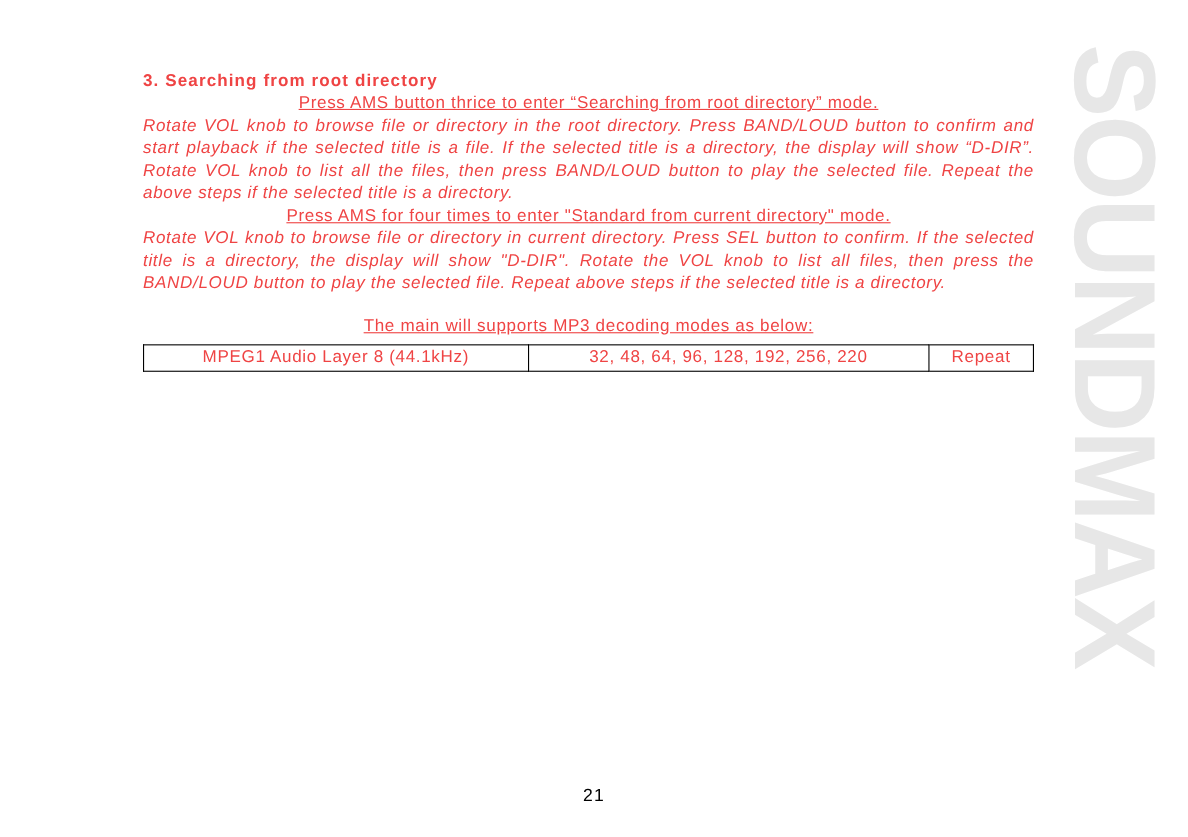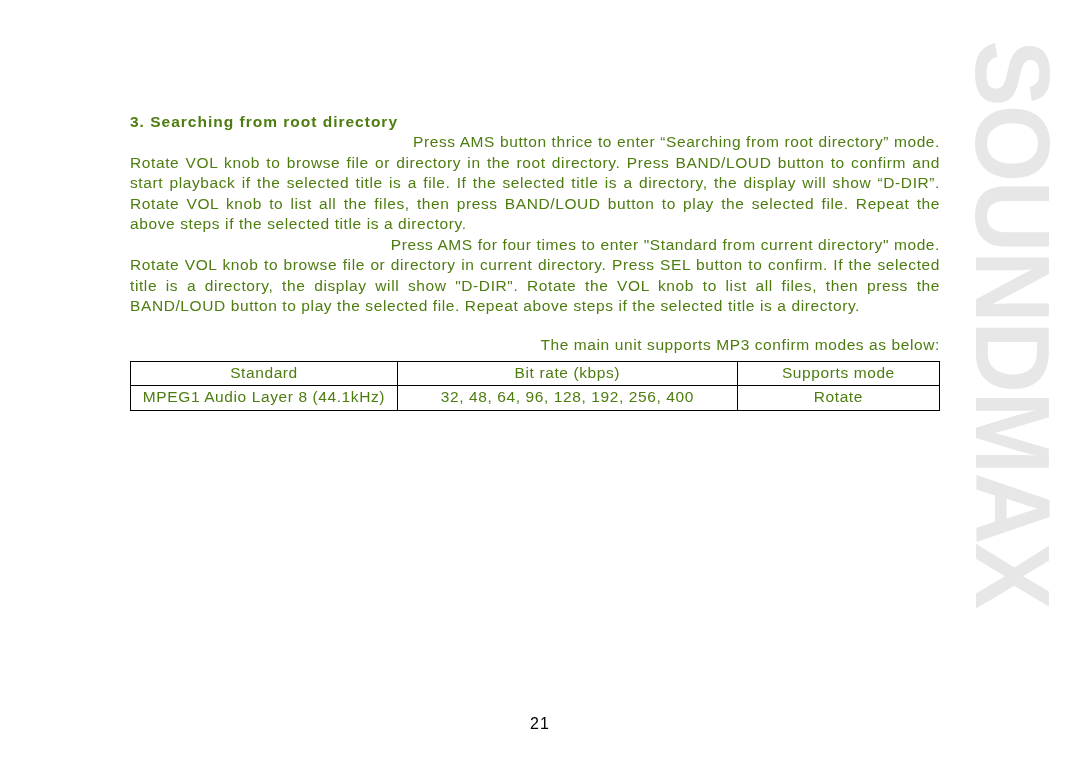--- a/index.html
+++ b/index.html
@@ -9,38 +9,39 @@
     background: #ffffff;
     font-family: Arial, Helvetica, sans-serif;
     position: relative;
     overflow: hidden;
   }
   .page {
     position: absolute;
     left: 130px;
     top: 60px;
     width: 810px;
-    color: #4d7c0f;
+    color: #ef4444;
     font-size: 15.5px;
     line-height: 1.32;
     letter-spacing: 0.5px;
-    margin-top: 48px;
   }
   .heading {
     font-weight: bold;
     margin-top: 4px;
     letter-spacing: 1px;
   }
   .para {
     text-align: justify;
     letter-spacing: 0.6px;
+    font-style: italic;
   }
   .para-single {
-    text-align: right;
+    text-align: center;
     letter-spacing: 0.6px;
+    text-decoration: underline;
   }
   .spacer { height: 18px; }
   .table {
     border-collapse: collapse;
     width: 100%;
     margin-top: 6px;
   }
   .table td {
     border: 1.5px solid #000;
     padding: 1px 8px 2px 8px;
@@ -82,32 +83,27 @@
 
   <div class="heading">3. Searching from root directory</div>
   <div class="para-single">Press AMS button thrice to enter “Searching from root directory” mode.</div>
   <div class="para">Rotate VOL knob to browse file or directory in the root directory. Press BAND/LOUD button to confirm and start playback if the selected title is a file. If the selected title is a directory, the display will show “D-DIR”. Rotate VOL knob to list all the files, then press BAND/LOUD button to play the selected file. Repeat the above steps if the selected title is a directory.</div>
 
   <div class="para-single">Press AMS for four times to enter "Standard from current directory" mode.</div>
   <div class="para">Rotate VOL knob to browse file or directory in current directory. Press SEL button to confirm. If the selected title is a directory, the display will show "D-DIR". Rotate the VOL knob to list all files, then press the BAND/LOUD button to play the selected file. Repeat above steps if the selected title is a directory.</div>
 
   <div class="spacer"></div>
 
-  <div class="para-single">The main unit supports MP3 confirm modes as below:</div>
+  <div class="para-single">The main will supports MP3 decoding modes as below:</div>
 
   <table class="table">
     <tbody>
-        <tr>
-      <td style="width:33%">Standard</td>
-      <td style="width:42%">Bit rate (kbps)</td>
-      <td style="width:25%">Supports mode</td>
-    </tr>
     <tr>
       <td>MPEG1 Audio Layer 8 (44.1kHz)</td>
-      <td>32, 48, 64, 96, 128, 192, 256, 400</td>
-      <td>Rotate</td>
+      <td>32, 48, 64, 96, 128, 192, 256, 220</td>
+      <td>Repeat</td>
     </tr>
   </tbody>
     </table>
 
 </div>
 
 <div class="pagenum">21</div>
 
 </body></html>

